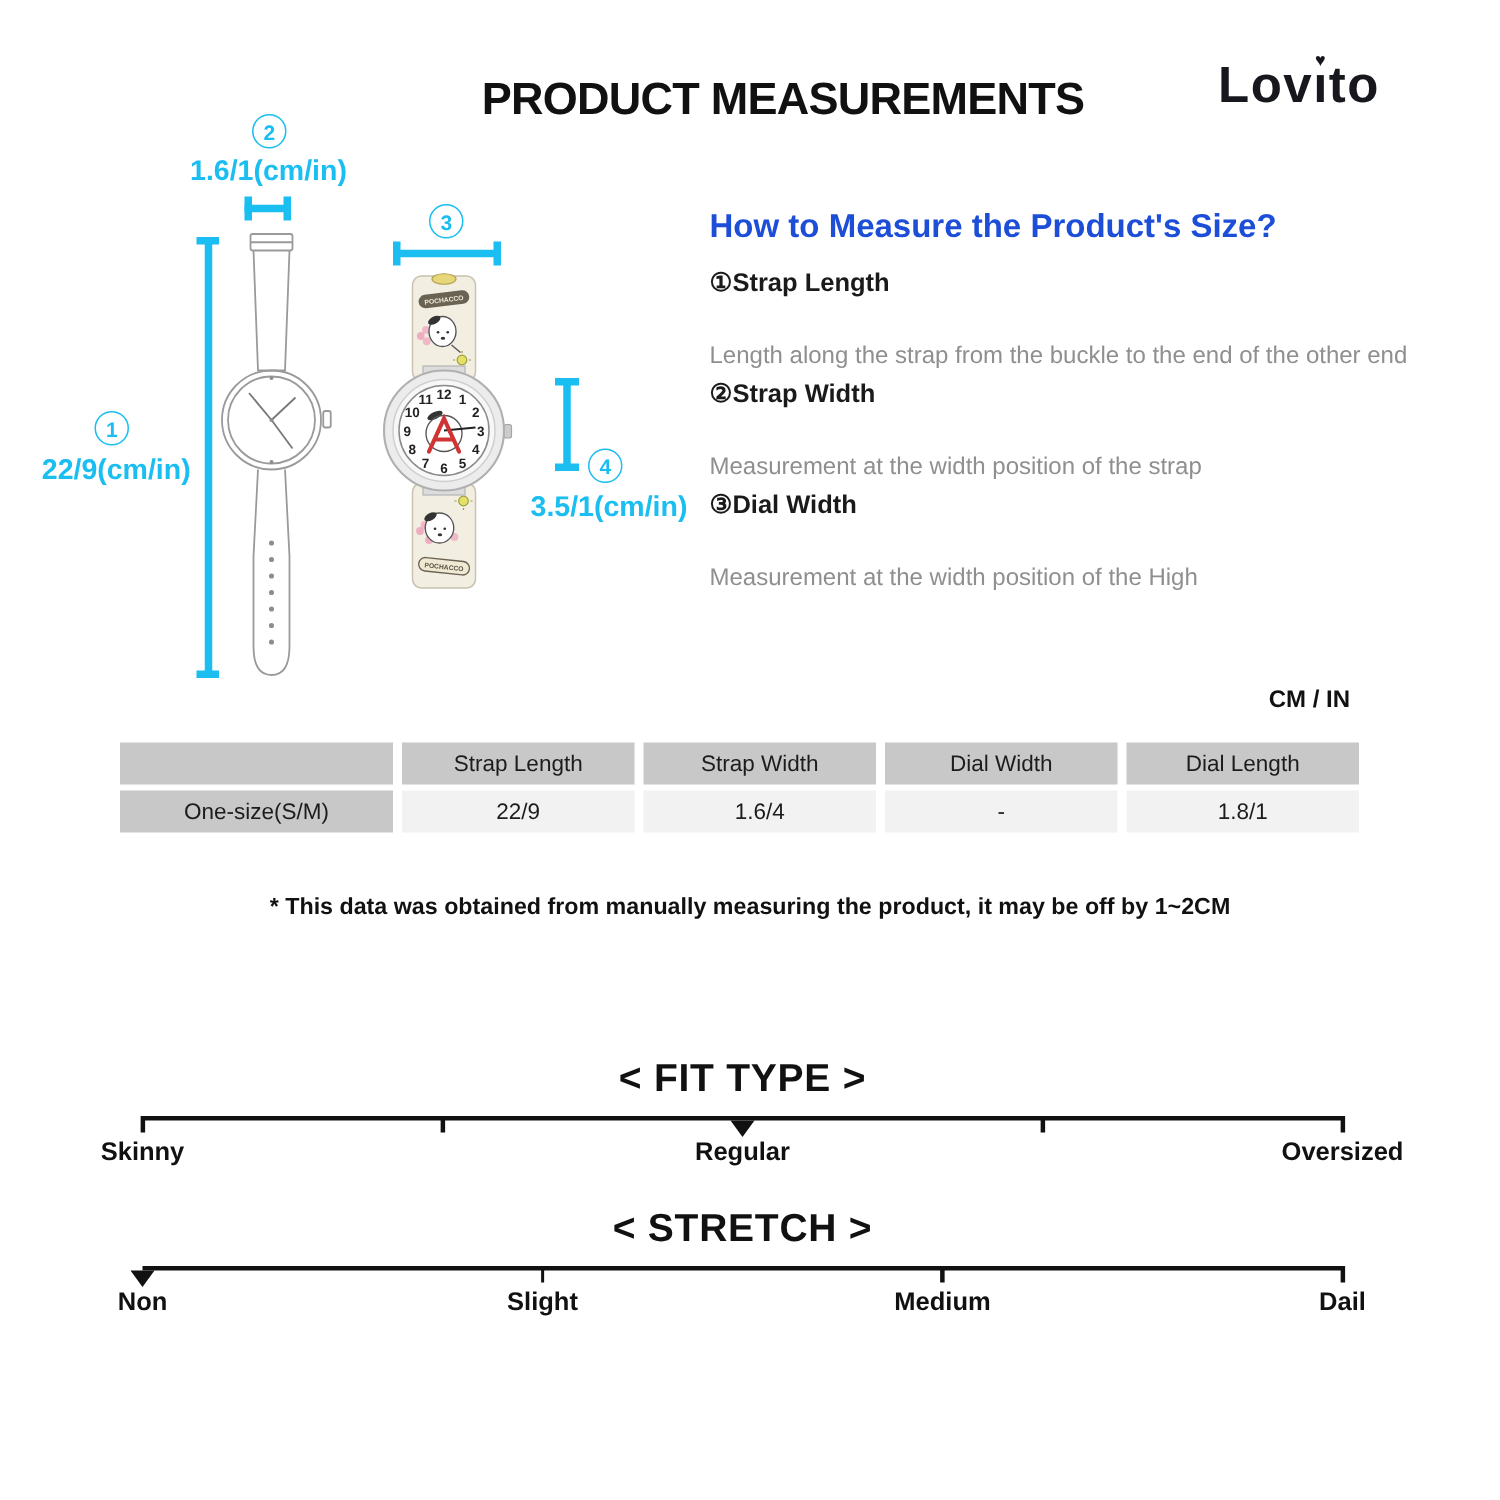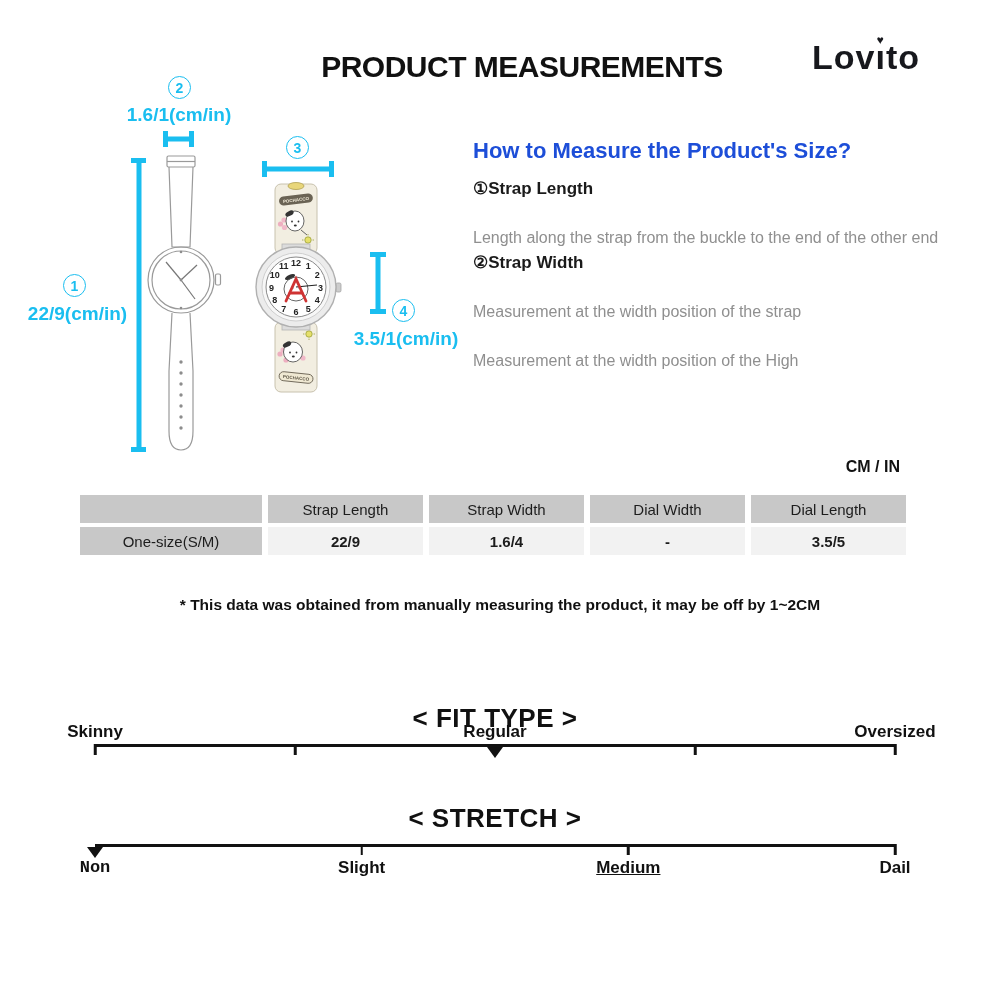--- a/index.html
+++ b/index.html
@@ -33,21 +33,21 @@
   .howto h2{font-size:22px;font-weight:700;color:#1d4ed8;margin-bottom:12px;}
   .ht-title{font-size:17px;font-weight:700;line-height:25px;color:#1a1a1a;}
   .ht-desc{font-size:16px;font-weight:400;line-height:25px;color:#8f8f8f;margin-top:24px;}
 
   
   .unit{position:absolute;left:640px;top:458px;width:260px;text-align:right;font-size:16px;font-weight:700;}
   .sizetable{position:absolute;left:80px;top:495px;display:grid;
              grid-template-columns:182px 155px 155px 155px 155px;column-gap:6px;row-gap:4px;}
   .sizetable .cell{height:28px;display:flex;align-items:center;justify-content:center;font-size:15px;color:#1c1c1c;}
   .sizetable .hd{background:#c8c8c8;}
-  .sizetable .vl{background:#f2f2f2;font-weight:bold;}
+  .sizetable .vl{background:#f2f2f2;}
   .footnote{position:absolute;left:0;top:596px;width:1000px;text-align:center;font-size:15.5px;font-weight:700;color:#111;}
 
   
   .scale-title{position:absolute;left:95px;width:800px;text-align:center;font-size:26px;font-weight:700;letter-spacing:0.5px;color:#111;}
   .scale{position:absolute;left:95px;width:800px;height:13px;}
   .scale .sline{position:absolute;left:0;right:0;top:0;height:2.5px;background:#111;}
   .scale .tick{position:absolute;top:0;width:2.5px;height:11px;background:#111;transform:translateX(-50%);}
   .scale .tri{position:absolute;top:2.5px;width:0;height:0;transform:translateX(-50%);
               border-left:8px solid transparent;border-right:8px solid transparent;border-top:11px solid #111;}
   .scale-labels{position:absolute;left:95px;width:800px;height:22px;}
@@ -214,62 +214,63 @@
     <h2>How to Measure the Product's Size?</h2>
     <div class="ht-item">
       <div class="ht-title"><span>①</span><span>Strap Length</span></div>
       <div class="ht-desc">Length along the strap from the buckle to the end of the other end</div>
     </div>
     <div class="ht-item">
       <div class="ht-title"><span>②</span><span>Strap Width</span></div>
       <div class="ht-desc">Measurement at the width position of the strap</div>
     </div>
     <div class="ht-item">
+      <div class="ht-title"><span>③</span><span>Dial Width</span></div>
       <div class="ht-desc">Measurement at the width position of the High</div>
     </div>
   </div>
 
   <div class="unit">CM / IN</div>
   <div class="sizetable">
     <div class="cell hd"></div>
     <div class="cell hd">Strap Length</div>
     <div class="cell hd">Strap Width</div>
     <div class="cell hd">Dial Width</div>
     <div class="cell hd">Dial Length</div>
     <div class="cell hd">One-size(S/M)</div>
     <div class="cell vl">22/9</div>
     <div class="cell vl">1.6/4</div>
     <div class="cell vl">-</div>
-    <div class="cell vl">3.5/5</div>
+    <div class="cell vl">1.8/1</div>
   </div>
   <div class="footnote">* This data was obtained from manually measuring the product, it may be off by 1~2CM</div>
 
   <div class="scale-title" style="top:703px;">&lt; FIT TYPE &gt;</div>
   <div class="scale" style="top:744px;">
     <div class="sline"></div>
     <i class="tick" style="left:0%;"></i>
     <i class="tick" style="left:25%;"></i>
     <i class="tick" style="left:75%;"></i>
     <i class="tick" style="left:100%;"></i>
     <div class="tri" style="left:50%;"></div>
   </div>
-  <div class="scale-labels" style="top:722px;">
+  <div class="scale-labels" style="top:758px;">
     <span style="left:0%;">Skinny</span>
     <span style="left:50%;">Regular</span>
     <span style="left:100%;">Oversized</span>
   </div>
 
   <div class="scale-title" style="top:803px;">&lt; STRETCH &gt;</div>
   <div class="scale" style="top:844px;">
     <div class="sline"></div>
     <i class="tick" style="left:33.333%;"></i>
     <i class="tick" style="left:66.667%;"></i>
     <i class="tick" style="left:100%;"></i>
     <div class="tri" style="left:0%;"></div>
   </div>
   <div class="scale-labels" style="top:858px;">
-    <span style="left:0%;font-family:Liberation Mono, monospace;">Non</span>
+    <span style="left:0%;">Non</span>
     <span style="left:33.333%;">Slight</span>
-    <span style="left:66.667%;text-decoration:underline;">Medium</span>
+    <span style="left:66.667%;">Medium</span>
     <span style="left:100%;">Dail</span>
   </div>
 
 </div>
 
 </body></html>

